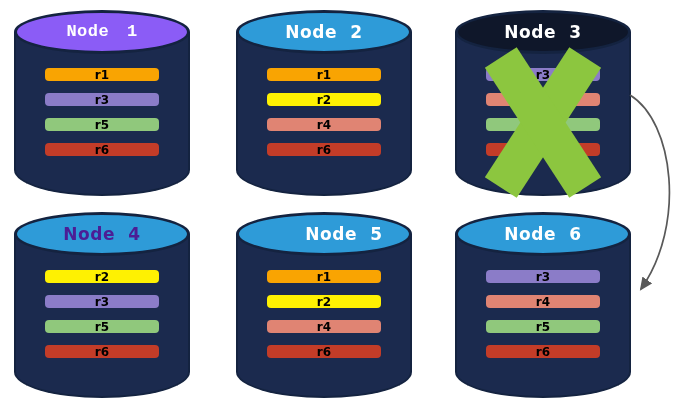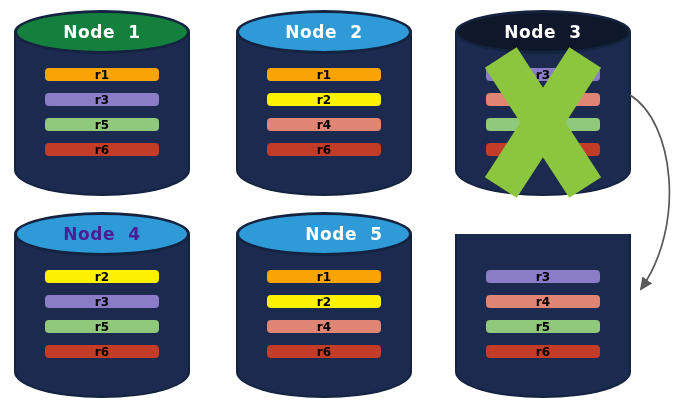--- a/index.html
+++ b/index.html
@@ -65,21 +65,21 @@
   
   .arrow-svg { position: absolute; left: 0; top: 0; pointer-events: none; }
 </style>
 </head>
 <body>
 
 <div id="canvas">
 
   <div class="cylinder pos-n0">
     <div class="cyl-body" style="background: rgb(27, 42, 78);"></div>
-    <div class="cyl-top" style="background: #15803d;">
+    <div class="cyl-top" style="background: #8b5cf6; font-family: Liberation Mono, monospace;">
       <span class="node-title" style="color: rgb(255, 255, 255);">Node 1</span>
     </div>
     <div class="bars" style="color: rgb(0, 0, 0);">
       <div class="bar" style="background: rgb(249, 164, 2);">r1</div>
       <div class="bar" style="background: rgb(139, 124, 200);">r3</div>
       <div class="bar" style="background: rgb(144, 200, 124);">r5</div>
       <div class="bar" style="background: rgb(195, 60, 40);">r6</div>
     </div>
   </div>
 
@@ -130,20 +130,23 @@
     <div class="bars" style="color: rgb(0, 0, 0);">
       <div class="bar" style="background: rgb(249, 164, 2);">r1</div>
       <div class="bar" style="background: rgb(254, 241, 2);">r2</div>
       <div class="bar" style="background: rgb(224, 132, 115);">r4</div>
       <div class="bar" style="background: rgb(195, 60, 40);">r6</div>
     </div>
   </div>
 
   <div class="cylinder pos-n5">
     <div class="cyl-body" style="background: rgb(27, 42, 78);"></div>
+    <div class="cyl-top" style="background: rgb(46, 155, 216);">
+      <span class="node-title" style="color: rgb(255, 255, 255);">Node 6</span>
+    </div>
     <div class="bars" style="color: rgb(0, 0, 0);">
       <div class="bar" style="background: rgb(139, 124, 200);">r3</div>
       <div class="bar" style="background: rgb(224, 132, 115);">r4</div>
       <div class="bar" style="background: rgb(144, 200, 124);">r5</div>
       <div class="bar" style="background: rgb(195, 60, 40);">r6</div>
     </div>
   </div>
 
   <div class="x-mark">
     <div class="x-stroke x1" style="background: rgb(140, 198, 63);"></div>

